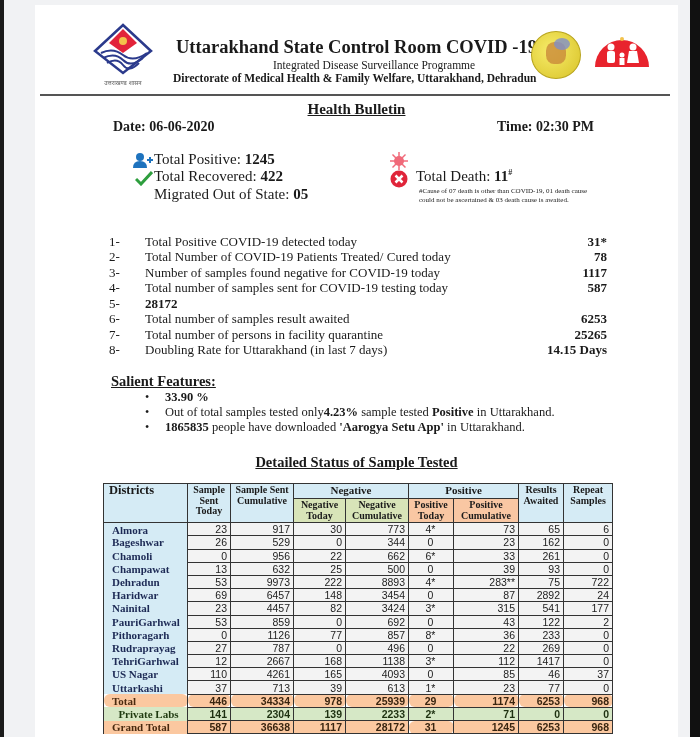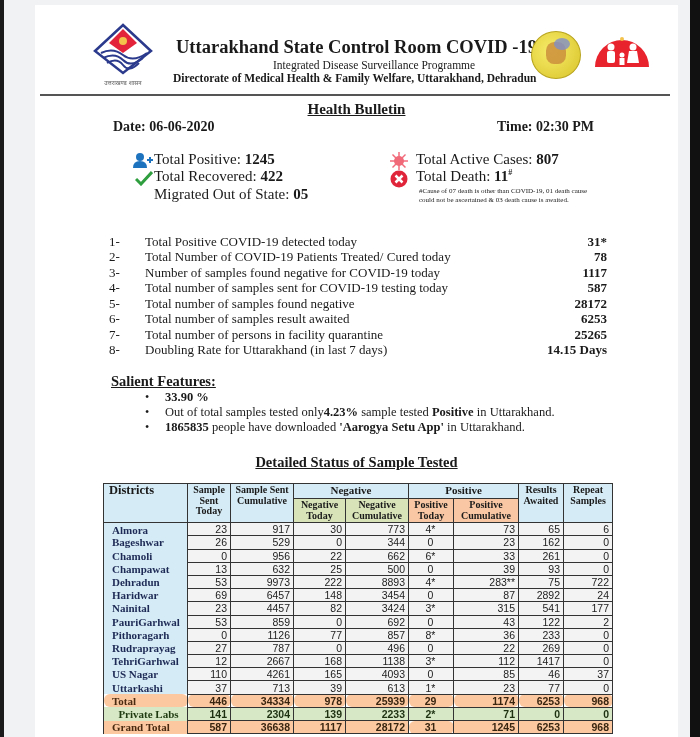--- a/index.html
+++ b/index.html
@@ -112,21 +112,20 @@
     <svg width="18" height="18" viewBox="0 0 18 18">
         <circle cx="9" cy="9" r="5" fill="#f06a7a"></circle>
         <g stroke="#f06a7a" stroke-width="1.5">
           <line x1="9" y1="0" x2="9" y2="18"></line>
           <line x1="0" y1="9" x2="18" y2="9"></line>
           <line x1="2.5" y1="2.5" x2="15.5" y2="15.5"></line>
           <line x1="15.5" y1="2.5" x2="2.5" y2="15.5"></line>
         </g>
       </svg>
   </div>
-  <div class="abs stat" style="left:381px;top:146px;"><span>Total Active Cases: </span><b>807</b></div>
 
   <div class="abs" style="left:355px;top:165px;">
     <svg width="18" height="18" viewBox="0 0 18 18">
         <circle cx="9" cy="9" r="8.5" fill="#e0253a"></circle>
         <path d="M5.5,5.5 L12.5,12.5 M12.5,5.5 L5.5,12.5" stroke="#fff" stroke-width="2.5"></path>
       </svg>
   </div>
   <div class="abs stat" style="left:381px;top:163px;"><span>Total Death: </span><b>11</b><sup style="font-size:8px;font-weight:bold;">#</sup></div>
   <div class="abs note">#Cause of 07 death is other than COVID-19, 01 death cause could not be ascertained &amp; 03 death cause is awaited.</div>
 
@@ -146,21 +145,20 @@
         <span class="txt">Number of samples found negative for COVID-19 today</span>
         <span class="val">1117</span>
       </div>
     <div class="row">
         <span class="num">4-</span>
         <span class="txt">Total number of samples sent for COVID-19 testing today</span>
         <span class="val">587</span>
       </div>
     <div class="row">
         <span class="num">5-</span>
-        <span class="txt">Total number of samples found negative</span>
         <span class="val">28172</span>
       </div>
     <div class="row">
         <span class="num">6-</span>
         <span class="txt">Total number of samples result awaited</span>
         <span class="val">6253</span>
       </div>
     <div class="row">
         <span class="num">7-</span>
         <span class="txt">Total number of persons in facility quarantine</span>

